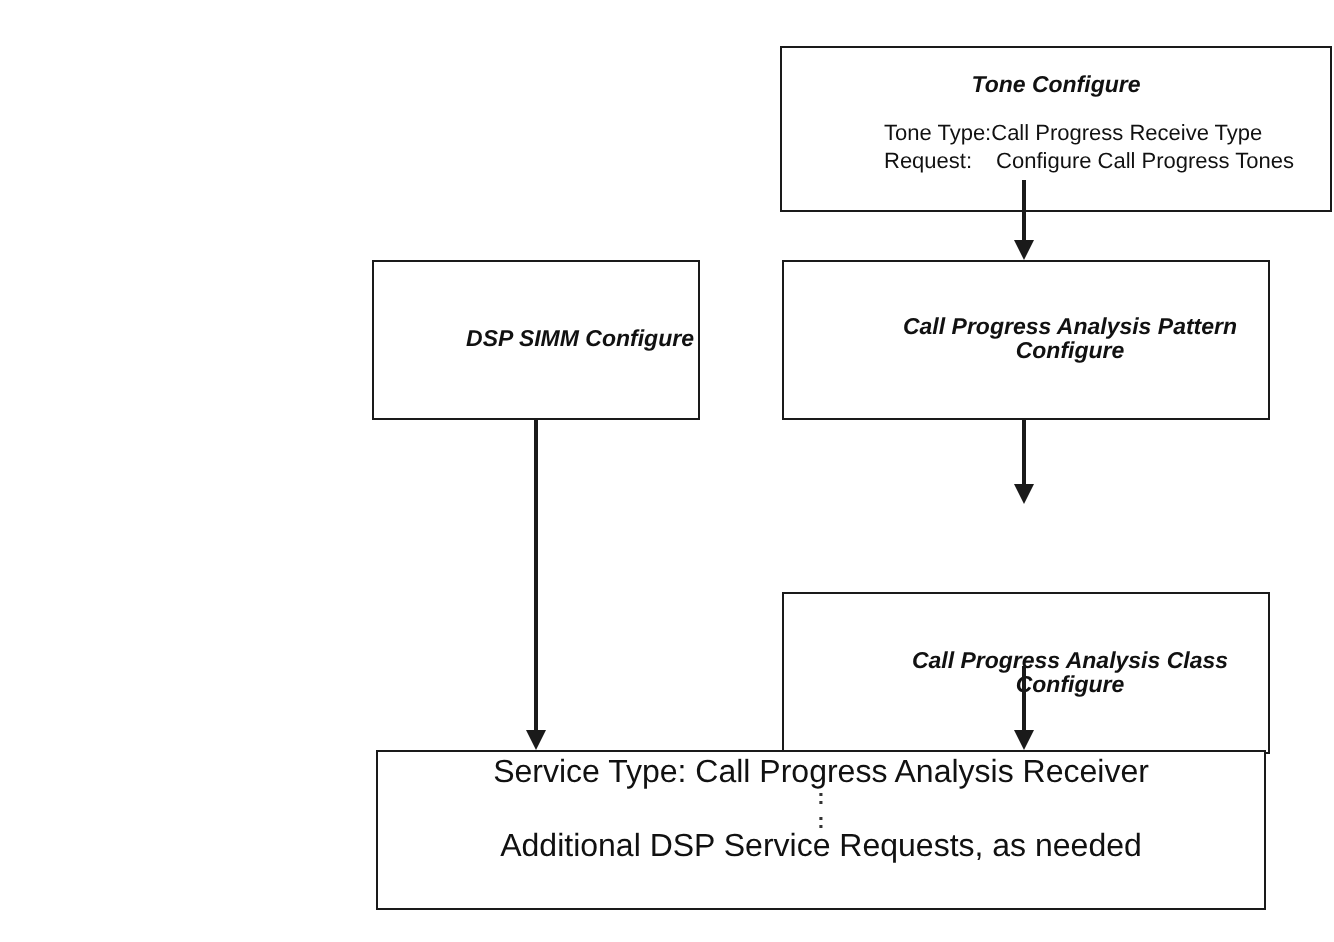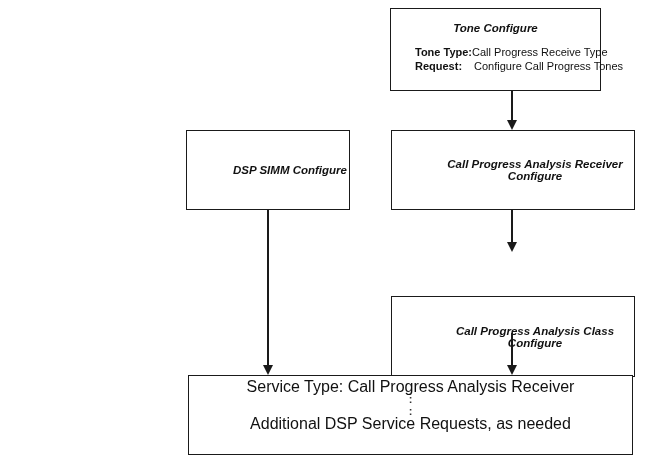--- a/index.html
+++ b/index.html
@@ -26,25 +26,25 @@
     font-weight:bold;
     font-style:italic;
     font-size:11.5px;
     text-align:center;
     color:var(--text-color);
   }
   .center-box{
     display:flex;align-items:center;justify-content:center;padding-left:44px;
   }
   
-  #tone-box{left:390px;top:8px;width:211px;height:83px;}
+  #tone-box{left:390px;top:23px;width:276px;height:83px;}
   #tone-box .box-title{padding-top:13px;}
   #tone-box .rows{margin-top:11px;padding-left:24px;font-size:11px;line-height:14px;}
   .tone-row{white-space:nowrap;}
-  .tone-row .lbl{font-weight:bold;}
+  .tone-row .lbl{font-weight:normal;margin-left:27px;}
   .tone-row:nth-child(2) .val{margin-left:12px;text-align:center;}
   
   #simm-box{left:186px;top:130px;width:164px;height:80px;}
   
   #pattern-box{left:391px;top:130px;width:244px;height:80px;}
   
   #class-box{left:391px;top:252px;width:244px;height:81px;margin-top:44px;}
   
   #service-box{left:188px;top:375px;width:445px;height:80px;text-align:center;padding-top:4px;}
   #service-box .srv-line{font-size:16px;line-height:13px;}
@@ -84,21 +84,21 @@
         <span class="lbl">Request:</span><span class="val">Configure Call Progress Tones</span>
       </div>
     </div>
   </div>
 
   <div class="box center-box" id="simm-box">
     <div class="box-title">DSP SIMM Configure</div>
   </div>
 
   <div class="box center-box" id="pattern-box">
-    <div class="box-title">Call Progress Analysis Receiver Configure</div>
+    <div class="box-title">Call Progress Analysis Pattern Configure</div>
   </div>
 
   <div class="box center-box" id="class-box">
     <div class="box-title">Call Progress Analysis Class Configure</div>
   </div>
 
   <div class="box" id="service-box">
     <div class="srv-line">Service Type: Call Progress Analysis Receiver</div>
     <div class="dot-line">:</div>
     <div class="dot-line">:</div>

